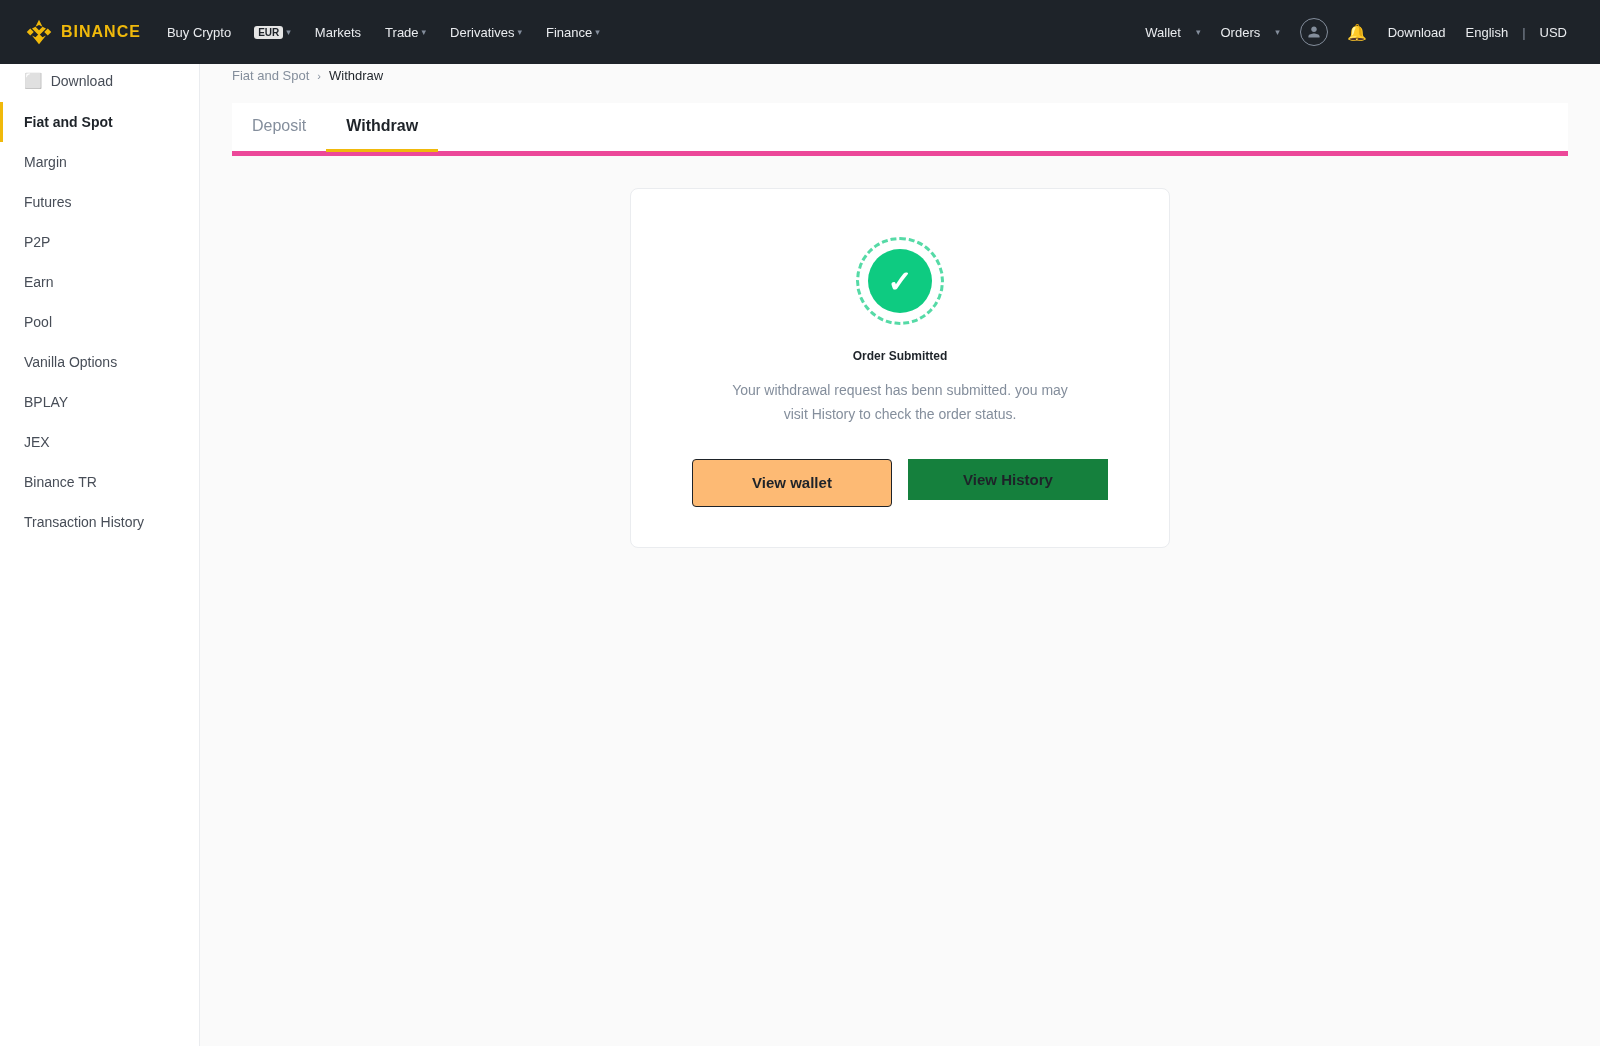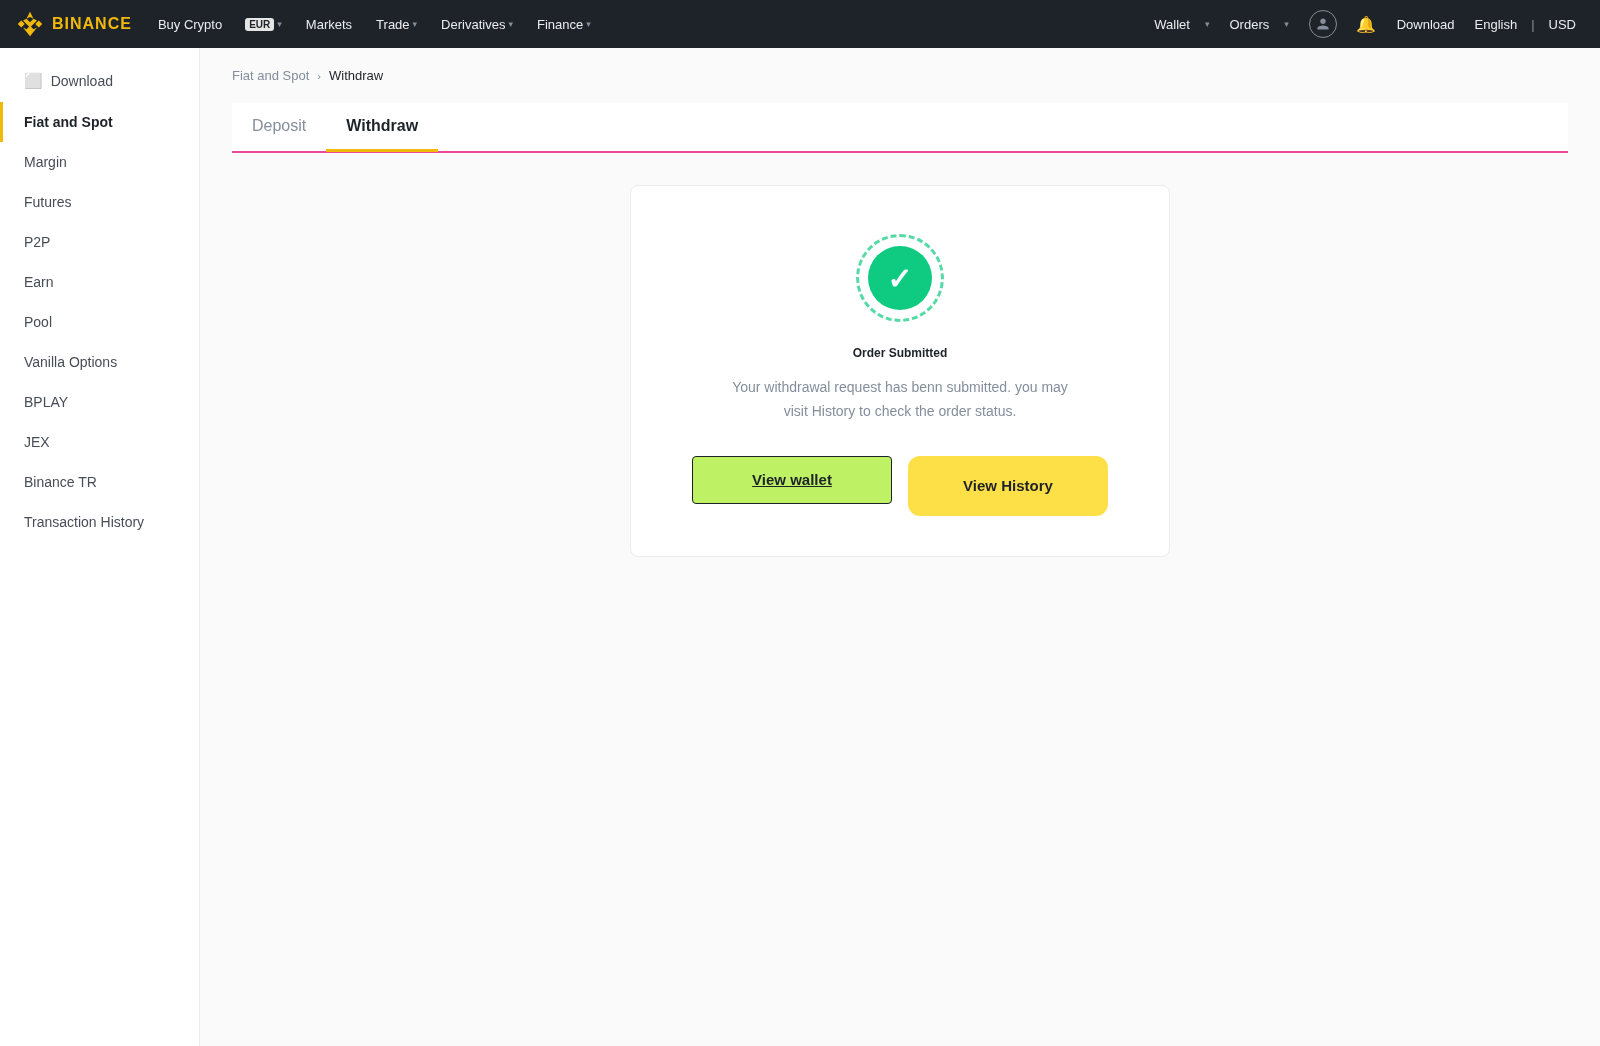--- a/index.html
+++ b/index.html
@@ -1,24 +1,24 @@
 <!DOCTYPE html>
 <html><head>
   <meta charset="utf-8">
   <style>
     * { margin: 0; padding: 0; box-sizing: border-box; }
     body { font-family: 'Helvetica Neue', Arial, sans-serif; background: #f5f5f5; color: #1e2329; width: 1600px; min-height: 1046px; }
 
     
     .header {
       background: #1e2329;
-      height: 48px;
-      display: flex;
-      align-items: center;
-      padding: 0 16px;
+      height: 64px;
+      display: flex;
+      align-items: center;
+      padding: 0 25px;
       gap: 0;
       position: fixed;
       top: 0; left: 0; right: 0;
       z-index: 100;
     }
     .header-logo {
       display: flex;
       align-items: center;
       gap: 8px;
       margin-right: 16px;
@@ -170,21 +170,21 @@
       font-size: 11px;
       color: #848e9c;
     }
     .breadcrumb-current {
       color: #1e2329;
     }
 
     
     .tabs {
       display: flex;
-      border-bottom: 2px solid #ec4899;
+      border-bottom: 5px solid #ec4899;
       margin-bottom: 32px;
       background: #fff;
       padding: 0 0;
     }
     .tab {
       padding: 14px 20px;
       font-size: 16px;
       color: #848e9c;
       cursor: pointer;
       border-bottom: 3px solid transparent;
@@ -265,41 +265,40 @@
       display: flex;
       gap: 16px;
       width: 100%;
       justify-content: center;
     }
     .btn-outline {
       flex: 1;
       max-width: 200px;
       height: 48px;
       border: 1.5px solid #1e2329;
-      background: #bef264;
+      background: #fdba74;
       color: #1e2329;
       font-size: 15px;
       font-weight: 600;
       border-radius: 4px;
       cursor: pointer;
       display: flex;
       align-items: center;
       justify-content: center;
-      text-decoration: underline;
     }
     .btn-primary {
       flex: 1;
       max-width: 200px;
-      height: 60px;
-      background: #fde047;
+      height: 41px;
+      background: #15803d;
       color: #1e2329;
       font-size: 15px;
       font-weight: 700;
       border: none;
-      border-radius: 12px;
+      border-radius: 0;
       cursor: pointer;
       display: flex;
       align-items: center;
       justify-content: center;
     }
   </style>
 </head>
 <body>
 
 <header class="header">

